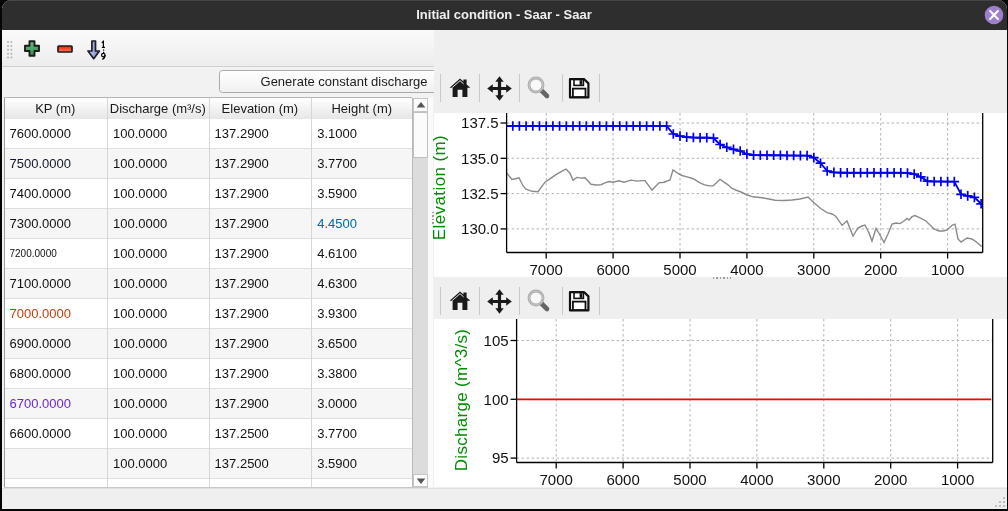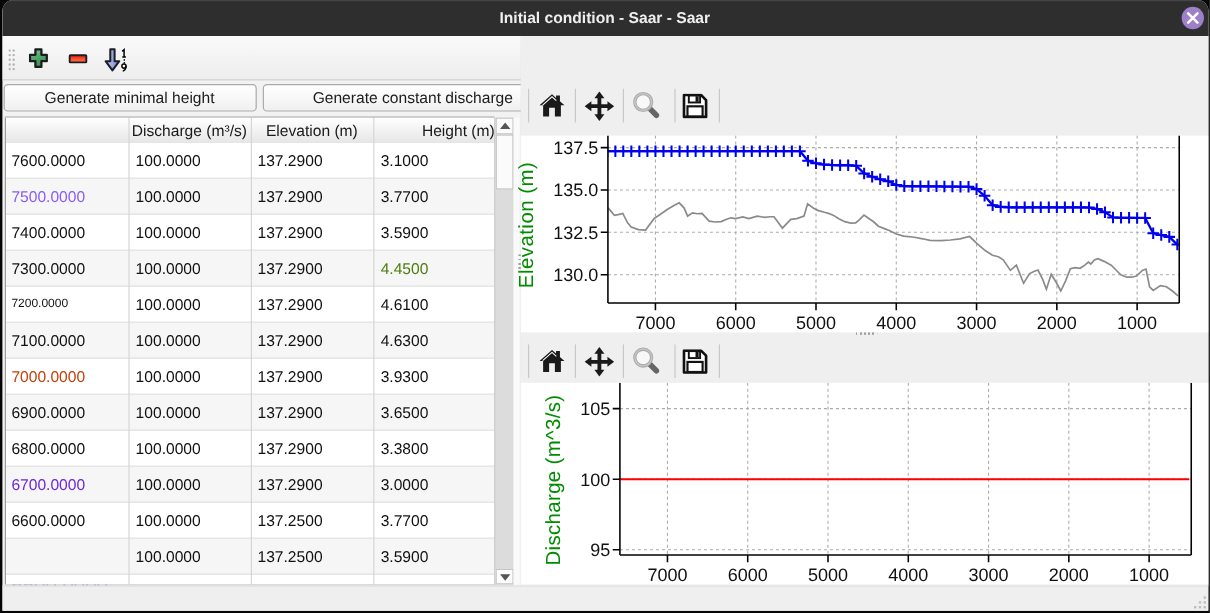--- a/index.html
+++ b/index.html
@@ -57,46 +57,46 @@
           <stop offset="1" stop-color="#7386cc"></stop>
         </linearGradient>
       </defs>
 <path d="M5.9 1 H9.5 V11 H13.4 L7.7 18.7 L2 11 H5.9 Z" fill="url(#sa)" stroke="#1e1e28" stroke-width="1.7" stroke-linejoin="round"></path>
 <path d="M15.8 2.8 L17.4 1.4 V7.4 M15.9 7.4 H18.9" stroke="#000" stroke-width="1.25" fill="none"></path>
 <rect x="17" y="9.4" width="1.2" height="1.2" fill="#000"></rect>
       <rect x="17" y="11.8" width="1.2" height="1.2" fill="#000"></rect>
 <circle cx="17.3" cy="15.1" r="1.75" stroke="#000" stroke-width="1.2" fill="none"></circle>
 <path d="M19.05 15.1 C19.05 17.6 18.3 18.8 16.3 19.3" stroke="#000" stroke-width="1.2" fill="none"></path>
     </svg>
- <div class="btn" style="left:1px;top:69.5px;width:211px">Generate minimal height</div>
  <div class="btn" style="left:217.5px;top:69.5px;width:250px">Generate constant discharge</div>
  <div style="position:absolute;left:2px;top:98.0px;width:408.8px;height:21.0px;background:linear-gradient(#ffffff,#e6e6e6);border-bottom:1px solid #bcbcbc"></div>
+    <div style="position:absolute;left:2.0px;top:98.0px;width:103.5px;height:21px;line-height:21px;text-align:center;font-size:13px;color:#1a1a1a">KP (m)</div>
     <div style="position:absolute;left:105.5px;top:98.0px;width:101.6px;height:21px;line-height:21px;text-align:center;font-size:13px;color:#1a1a1a">Discharge (m³/s)</div>
     <div style="position:absolute;left:207.1px;top:98.0px;width:102.6px;height:21px;line-height:21px;text-align:center;font-size:13px;color:#1a1a1a">Elevation (m)</div>
-    <div style="position:absolute;left:309.7px;top:98.0px;width:101.1px;height:21px;line-height:21px;text-align:right;font-size:13px;color:#1a1a1a">Height (m)</div>
+    <div style="position:absolute;left:309.7px;top:98.0px;width:101.1px;height:21px;line-height:21px;text-align:center;font-size:13px;color:#1a1a1a">Height (m)</div>
     <div style="position:absolute;left:2px;top:119.0px;width:408.8px;height:30.0px;background:#ffffff;border-bottom:1px solid #dedede;box-sizing:border-box"></div>
     <div style="position:absolute;left:8.0px;top:119.0px;height:30.0px;line-height:30.0px;font-size:13px;color:#111">7600.0000</div>
     <div style="position:absolute;left:111.5px;top:119.0px;height:30.0px;line-height:30.0px;font-size:13px;color:#111">100.0000</div>
     <div style="position:absolute;left:213.1px;top:119.0px;height:30.0px;line-height:30.0px;font-size:13px;color:#111">137.2900</div>
     <div style="position:absolute;left:315.7px;top:119.0px;height:30.0px;line-height:30.0px;font-size:13px;color:#111">3.1000</div>
     <div style="position:absolute;left:2px;top:149.0px;width:408.8px;height:30.0px;background:#f6f6f6;border-bottom:1px solid #dedede;box-sizing:border-box"></div>
-    <div style="position:absolute;left:8.0px;top:149.0px;height:30.0px;line-height:30.0px;font-size:13px;color:#8b5cf6">7500.0000</div>
+    <div style="position:absolute;left:8.0px;top:149.0px;height:30.0px;line-height:30.0px;font-size:13px;color:#0f172a">7500.0000</div>
     <div style="position:absolute;left:111.5px;top:149.0px;height:30.0px;line-height:30.0px;font-size:13px;color:#111">100.0000</div>
     <div style="position:absolute;left:213.1px;top:149.0px;height:30.0px;line-height:30.0px;font-size:13px;color:#111">137.2900</div>
     <div style="position:absolute;left:315.7px;top:149.0px;height:30.0px;line-height:30.0px;font-size:13px;color:#111">3.7700</div>
     <div style="position:absolute;left:2px;top:179.0px;width:408.8px;height:30.0px;background:#ffffff;border-bottom:1px solid #dedede;box-sizing:border-box"></div>
     <div style="position:absolute;left:8.0px;top:179.0px;height:30.0px;line-height:30.0px;font-size:13px;color:#111">7400.0000</div>
     <div style="position:absolute;left:111.5px;top:179.0px;height:30.0px;line-height:30.0px;font-size:13px;color:#111">100.0000</div>
     <div style="position:absolute;left:213.1px;top:179.0px;height:30.0px;line-height:30.0px;font-size:13px;color:#111">137.2900</div>
     <div style="position:absolute;left:315.7px;top:179.0px;height:30.0px;line-height:30.0px;font-size:13px;color:#111">3.5900</div>
     <div style="position:absolute;left:2px;top:209.0px;width:408.8px;height:30.0px;background:#f6f6f6;border-bottom:1px solid #dedede;box-sizing:border-box"></div>
     <div style="position:absolute;left:8.0px;top:209.0px;height:30.0px;line-height:30.0px;font-size:13px;color:#111">7300.0000</div>
     <div style="position:absolute;left:111.5px;top:209.0px;height:30.0px;line-height:30.0px;font-size:13px;color:#111">100.0000</div>
     <div style="position:absolute;left:213.1px;top:209.0px;height:30.0px;line-height:30.0px;font-size:13px;color:#111">137.2900</div>
-    <div style="position:absolute;left:315.7px;top:209.0px;height:30.0px;line-height:30.0px;font-size:13px;color:#4d7c0f">4.4500</div>
+    <div style="position:absolute;left:315.7px;top:209.0px;height:30.0px;line-height:30.0px;font-size:13px;color:#0369a1">4.4500</div>
     <div style="position:absolute;left:2px;top:239.0px;width:408.8px;height:30.0px;background:#ffffff;border-bottom:1px solid #dedede;box-sizing:border-box"></div>
     <div style="position:absolute;left:8.0px;top:239.0px;height:30.0px;line-height:30.0px;font-size:10px;color:#111">7200.0000</div>
     <div style="position:absolute;left:111.5px;top:239.0px;height:30.0px;line-height:30.0px;font-size:13px;color:#111">100.0000</div>
     <div style="position:absolute;left:213.1px;top:239.0px;height:30.0px;line-height:30.0px;font-size:13px;color:#111">137.2900</div>
     <div style="position:absolute;left:315.7px;top:239.0px;height:30.0px;line-height:30.0px;font-size:13px;color:#111">4.6100</div>
     <div style="position:absolute;left:2px;top:269.0px;width:408.8px;height:30.0px;background:#f6f6f6;border-bottom:1px solid #dedede;box-sizing:border-box"></div>
     <div style="position:absolute;left:8.0px;top:269.0px;height:30.0px;line-height:30.0px;font-size:13px;color:#111">7100.0000</div>
     <div style="position:absolute;left:111.5px;top:269.0px;height:30.0px;line-height:30.0px;font-size:13px;color:#111">100.0000</div>
     <div style="position:absolute;left:213.1px;top:269.0px;height:30.0px;line-height:30.0px;font-size:13px;color:#111">137.2900</div>
     <div style="position:absolute;left:315.7px;top:269.0px;height:30.0px;line-height:30.0px;font-size:13px;color:#111">4.6300</div>

